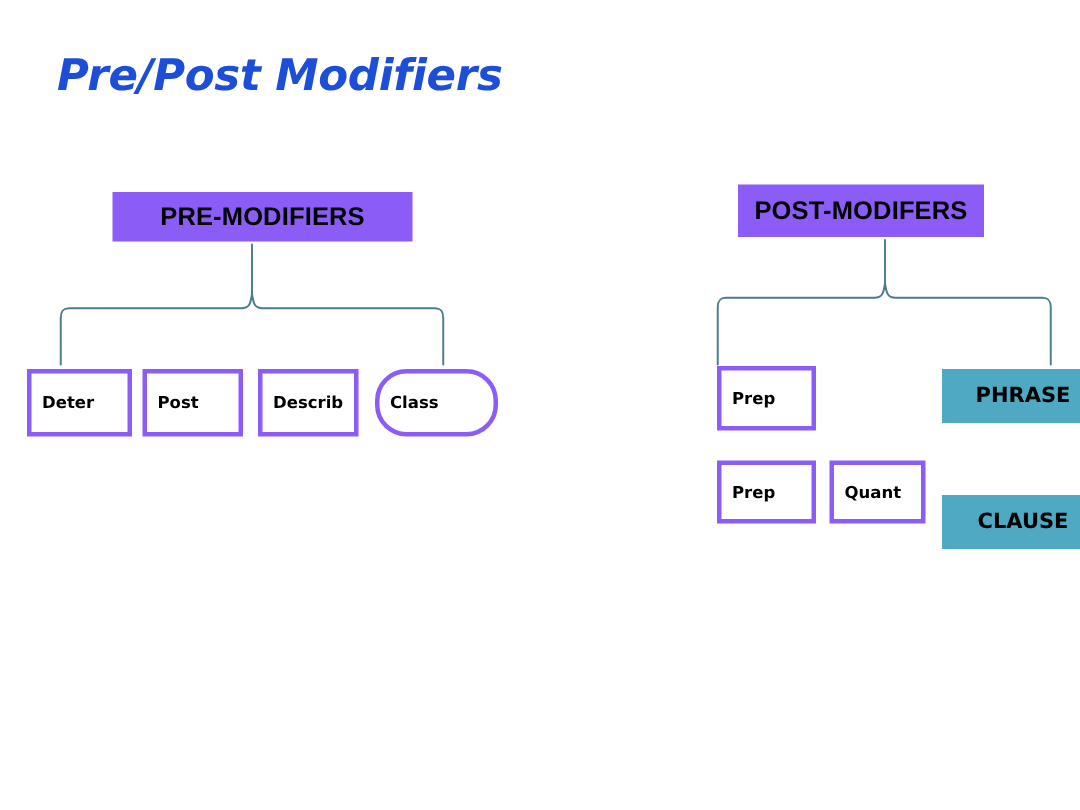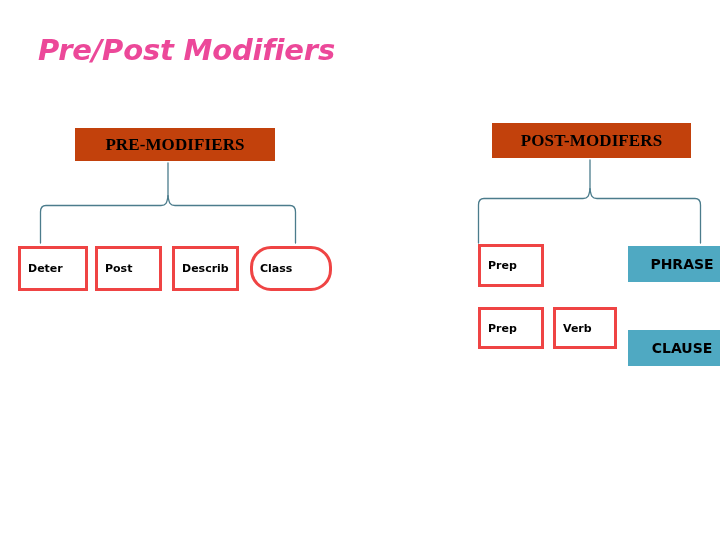--- a/index.html
+++ b/index.html
@@ -19,47 +19,47 @@
   
   #title {
     position: absolute;
     left: 38px;
     top: 33px;
     font-family: "DejaVu Sans", sans-serif;
     font-size: 29px;
     font-weight: bold;
     font-style: italic;
     letter-spacing: -0.2px;
-    color: #ec4899;
+    color: #1d4ed8;
     white-space: nowrap;
   }
 
   
   .banner {
     position: absolute;
     display: flex;
     align-items: center;
     justify-content: center;
-    background: #c2410c;
+    background: #8b5cf6;
     color: #000000;
-    font-family: Liberation Serif, serif;
+    font-family: Liberation Sans, sans-serif;
     font-weight: bold;
     font-size: 17px;
     letter-spacing: 0.1px;
     white-space: nowrap;
   }
   #banner-pre  { left: 75px;  top: 128px; width: 200px; height: 33px; }
-  #banner-post { left: 492px; top: 123px; width: 199px; height: 35px; }
+  #banner-post { left: 492px; top: 123px; width: 164px; height: 35px; }
 
   
   .leafbox {
     position: absolute;
     box-sizing: border-box;
     background: #ffffff;
-    border: 3px solid #ef4444;
+    border: 3px solid #8b5cf6;
     display: flex;
     align-items: center;
     justify-content: flex-start;
     font-family: "DejaVu Sans", sans-serif;
     font-weight: bold;
     font-size: 11px;
     color: #000000;
     padding-left: 7px;
     white-space: nowrap;
   }
@@ -156,17 +156,17 @@
 
   <div id="box-class" class="leafbox">Class</div>
 
 
   <div id="box-prep1" class="leafbox">Prep</div>
 
   <div id="box-phrase" class="tagbox">PHRASE</div>
 
   <div id="box-prep2" class="leafbox">Prep</div>
 
-  <div id="box-verb" class="leafbox">Verb</div>
+  <div id="box-verb" class="leafbox">Quant</div>
 
   <div id="box-clause" class="tagbox">CLAUSE</div>
 
 </div>
 
 </body></html>

